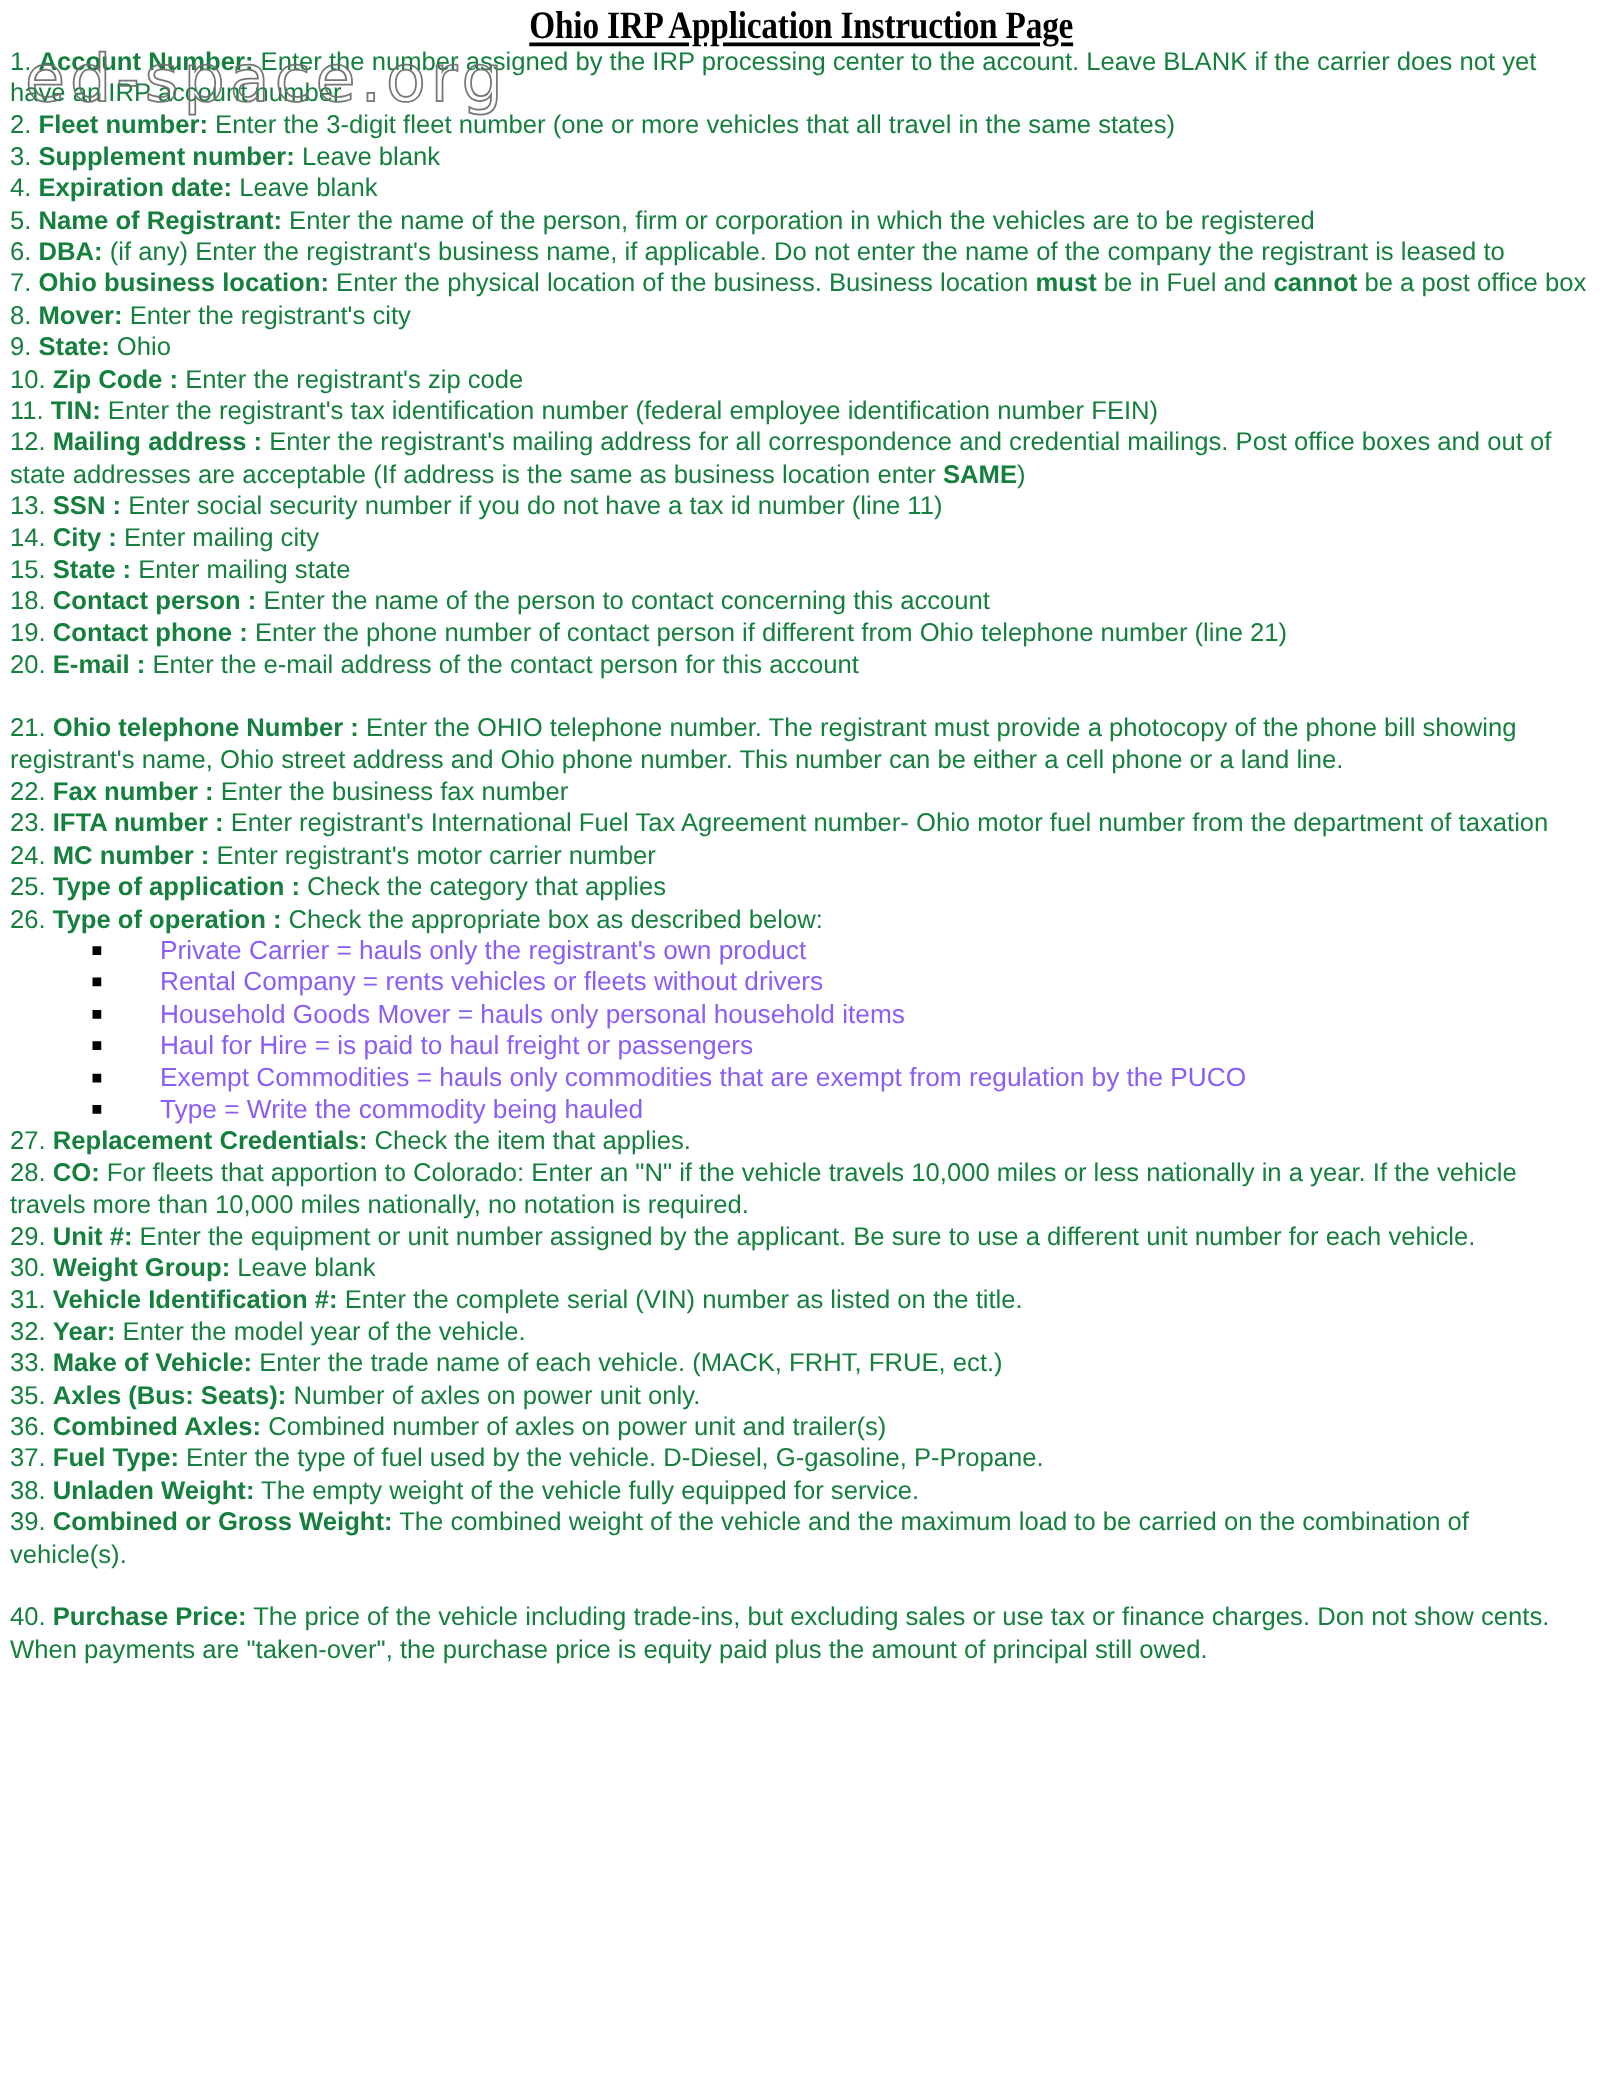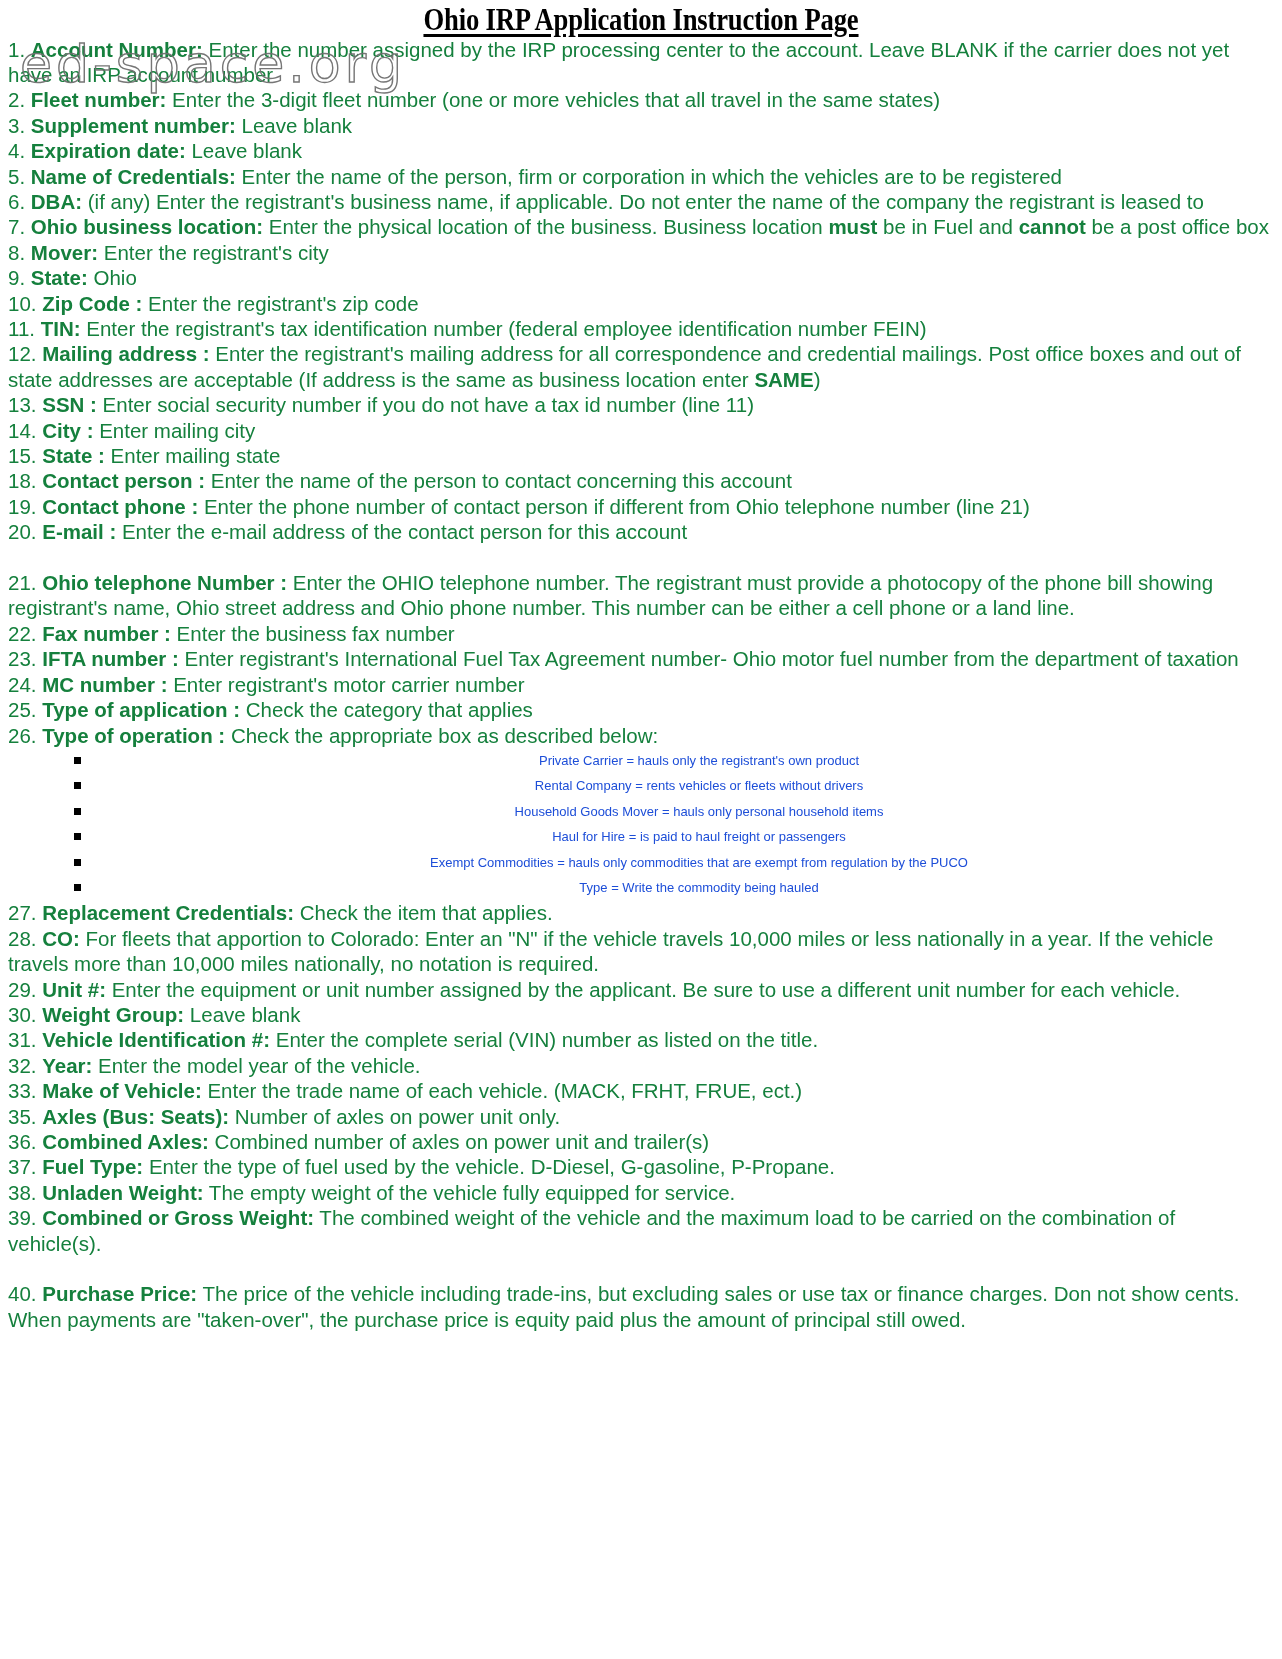--- a/index.html
+++ b/index.html
@@ -91,25 +91,24 @@
   }
 
   
   .bullets {
     list-style: none;
     margin: 0;
     padding: 0;
   }
   .bullets li {
     position: relative;
-    font-size: 13px;
+    font-size: 21px;
     line-height: 25.4px;
     padding-left: 120px;
-    color: #1d4ed8;
-    text-align: center;
+    color: #8b5cf6;
   }
   .bullets li .sq {
     position: absolute;
     left: 66px;
     top: 9px;
     width: 7px;
     height: 7px;
     background: #000000;
     display: block;
   }
@@ -130,21 +129,21 @@
   <div class="content">
 
     <p class="item"><span class="num">1.</span> <span class="lbl">Account Number:</span><span class="txt"> Enter the number assigned by the IRP processing center to the account. Leave BLANK if the carrier does not yet have an IRP account number</span></p>
 
     <p class="item"><span class="num">2.</span> <span class="lbl">Fleet number:</span><span class="txt"> Enter the 3-digit fleet number (one or more vehicles that all travel in the same states)</span></p>
 
     <p class="item"><span class="num">3.</span> <span class="lbl">Supplement number:</span><span class="txt"> Leave blank</span></p>
 
     <p class="item"><span class="num">4.</span> <span class="lbl">Expiration date:</span><span class="txt"> Leave blank</span></p>
 
-    <p class="item"><span class="num">5.</span> <span class="lbl">Name of Credentials:</span><span class="txt"> Enter the name of the person, firm or corporation in which the vehicles are to be registered</span></p>
+    <p class="item"><span class="num">5.</span> <span class="lbl">Name of Registrant:</span><span class="txt"> Enter the name of the person, firm or corporation in which the vehicles are to be registered</span></p>
 
     <p class="item"><span class="num">6.</span> <span class="lbl">DBA:</span><span class="txt"> (if any) Enter the registrant's business name, if applicable. Do not enter the name of the company the registrant is leased to</span></p>
 
     <p class="item"><span class="num">7.</span> <span class="lbl">Ohio business location:</span><span class="txt"> Enter the physical location of the business. Business location </span><span class="bold">must</span><span class="txt"> be in Fuel and </span><span class="bold">cannot</span><span class="txt"> be a post office box</span></p>
 
     <p class="item"><span class="num">8.</span> <span class="lbl">Mover:</span><span class="txt"> Enter the registrant's city</span></p>
 
     <p class="item"><span class="num">9.</span> <span class="lbl">State:</span><span class="txt"> Ohio</span></p>
 
     <p class="item"><span class="num">10.</span> <span class="lbl">Zip Code :</span><span class="txt"> Enter the registrant's zip code</span></p>

